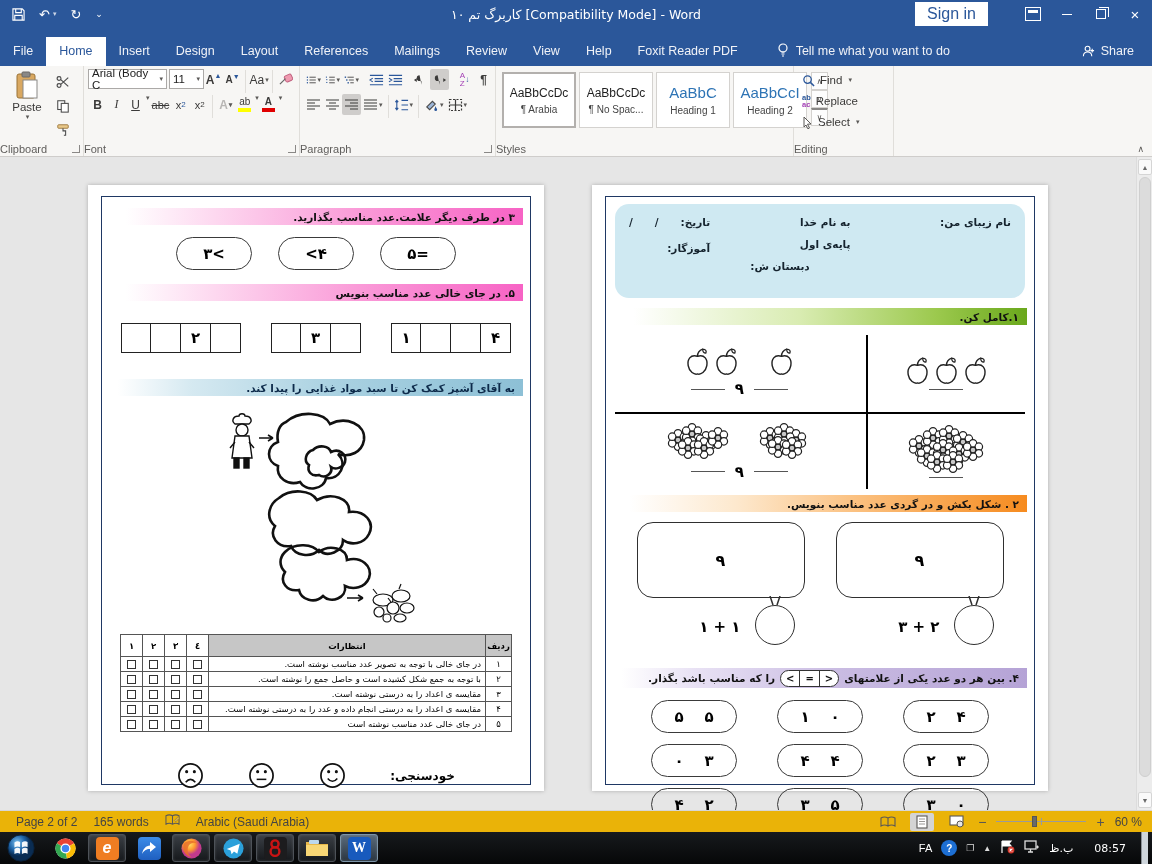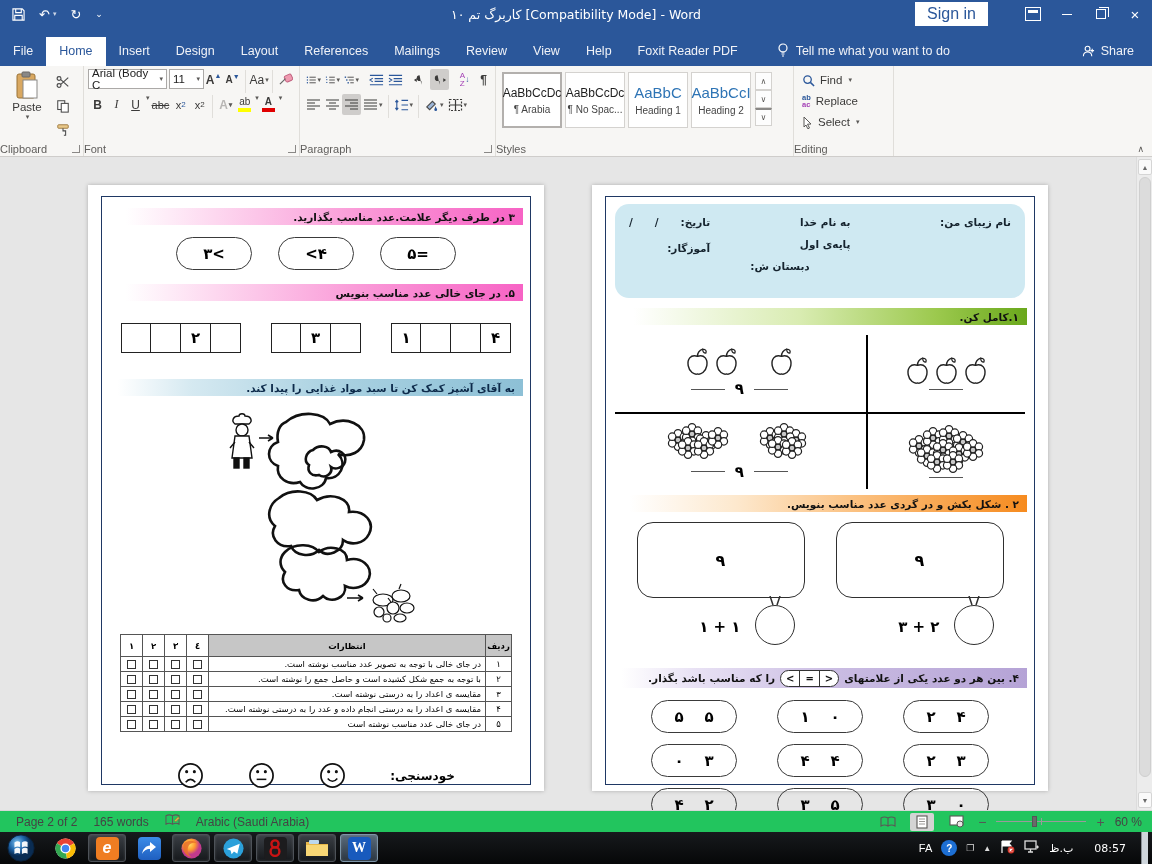--- a/index.html
+++ b/index.html
@@ -50,21 +50,21 @@
   .undl{text-decoration:underline;}
   .strk{text-decoration:line-through;font-size:11px;}
   .colorbar{display:inline-flex;flex-direction:column;align-items:center;line-height:10px;}
   .colorbar .bar{width:13px;height:4px;margin-top:1px;}
   
   .g-para{width:196px;}
   svg.pic{width:15px;height:14px;stroke:#3b3a39;stroke-width:1.2;fill:none;}
   
   .g-styles{width:298px;display:flex;}
   .stylecards{display:flex;gap:3px;padding:3px 2px;}
-  .card{width:60px;height:56px;background:#fff;border:1px solid #d4d2cf;display:flex;flex-direction:column;align-items:center;justify-content:center;gap:4px;}
+  .card{width:74px;height:56px;background:#fff;border:1px solid #d4d2cf;display:flex;flex-direction:column;align-items:center;justify-content:center;gap:4px;}
   .card.sel{border:2px solid #b3b0ad;}
   .cprev{font-size:12px;color:#1f1f1f;white-space:nowrap;}
   .cprev.h{color:#2e74b5;font-size:15px;}
   .clab{font-size:10px;color:#444;white-space:nowrap;}
   .stylescroll{display:flex;flex-direction:column;margin-left:2px;padding-top:3px;}
   .sbtn{width:17px;height:18px;border:1px solid #d4d2cf;background:#fdfdfd;font-size:8px;display:flex;align-items:center;justify-content:center;color:#5a5856;}
   
   .g-edit{width:100px;display:flex;flex-direction:column;gap:1px;padding-top:4px;}
   .edrow{display:flex;align-items:center;gap:5px;font-size:11.5px;color:#3b3a39;height:20px;padding-left:4px;}
   .collapse{position:absolute;right:8px;bottom:2px;font-size:9px;color:#5f5d5b;}
@@ -131,21 +131,21 @@
   td.chk{width:22px;}
   .box9{width:9px;height:9px;border:1px solid #333;margin:1px auto;background:#fff;}
   .selfrow{display:flex;direction:rtl;align-items:center;justify-content:center;gap:44px;margin-top:30px;font-size:12px;font-weight:bold;}
 
   
   .vscroll{position:absolute;right:0;top:0;width:16px;height:653px;background:#ececec;border-left:1px solid #dcdcdc;}
   .varrow{position:absolute;left:1px;width:14px;height:16px;display:flex;align-items:center;justify-content:center;font-size:7px;color:#6a6a6a;background:#fafafa;border:1px solid #d5d5d5;border-radius:2px;}
   .vthumb{position:absolute;left:2px;top:20px;width:12px;height:600px;background:#dcdcdc;border:1px solid #cfcfcf;border-radius:6px;}
 
   
-  .statusbar{position:absolute;top:810px;left:0;width:100%;height:22px;background:#22c55e;border-top:1px solid #d6d6d6;display:flex;align-items:center;font-size:12px;color:#444;}
+  .statusbar{position:absolute;top:810px;left:0;width:100%;height:22px;background:#eab308;border-top:1px solid #d6d6d6;display:flex;align-items:center;font-size:12px;color:#444;}
   .statusbar .sitem{margin-left:16px;}
   .sb-right{margin-left:auto;display:flex;align-items:center;gap:10px;margin-right:10px;}
   .viewbtn{width:24px;height:18px;display:flex;align-items:center;justify-content:center;border-radius:2px;}
   .viewbtn.on{background:#d4d4d4;}
   .ztrack{width:90px;height:1px;background:#9a9a9a;position:relative;}
   .ztrack .mid{position:absolute;left:50%;top:-3px;width:1px;height:7px;background:#9a9a9a;}
   .zthumb{position:absolute;left:40%;top:-5px;width:5px;height:11px;background:#696969;border:1px solid #555;}
   .zpm{font-size:14px;color:#555;}
 
   

